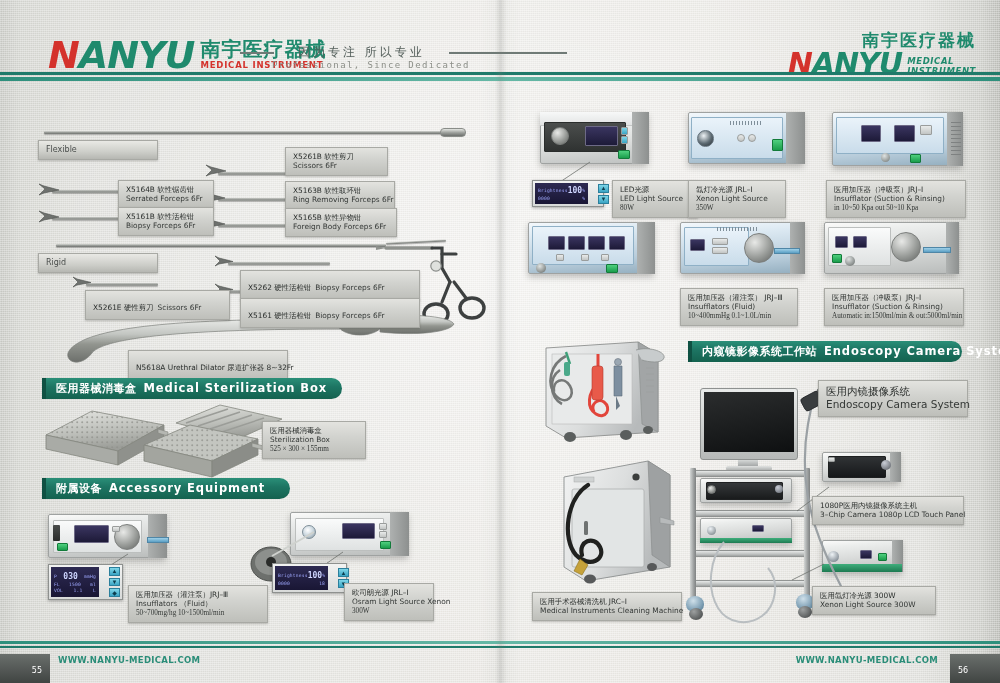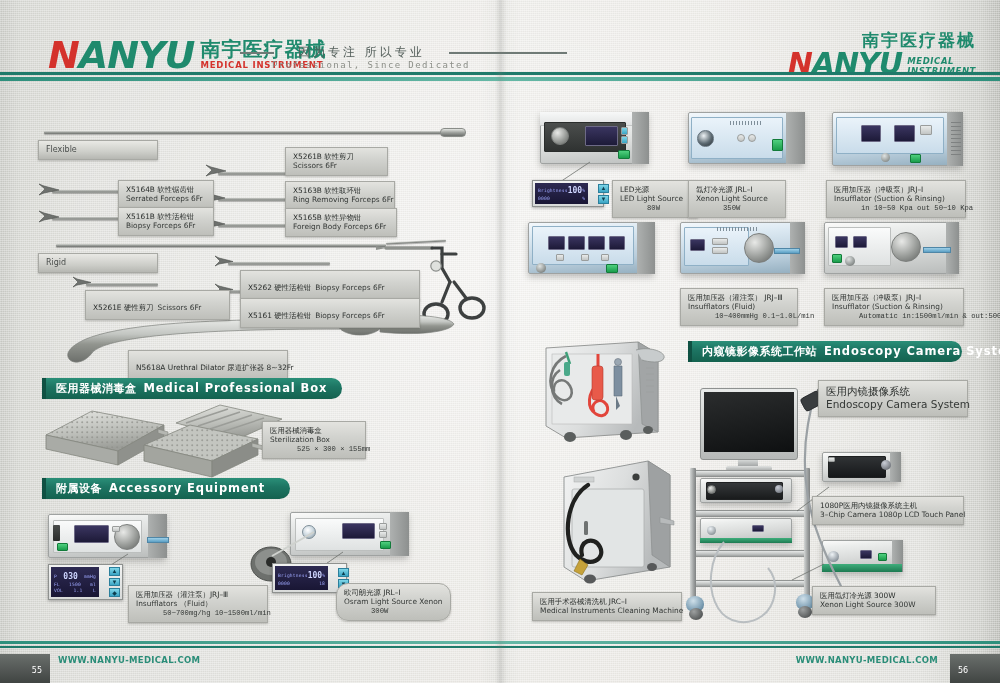--- a/index.html
+++ b/index.html
@@ -81,21 +81,21 @@
   .cap {
     position:absolute; z-index:4;
     background:linear-gradient(180deg,#e3e3df 0%, #d2d3cf 40%, #bebfba 100%);
     border:1px solid #a8a9a4;
     box-shadow:0 1px 2px rgba(60,60,55,.28);
     padding:4px 7px;
     line-height:1.28;
   }
   .cap .l1 { font-family:"DejaVu Sans", sans-serif; font-size:7.4px; color:#2b2f2d; white-space:nowrap; }
   .cap .l2 { font-family:"DejaVu Sans", sans-serif; font-size:7.4px; color:#343836; white-space:nowrap; }
-  .cap .l3 { font-family:Liberation Mono, monospace; font-size:7.2px; color:#343836; white-space:nowrap;margin-left:27px; }
+  .cap .l3 { font-family:Liberation Serif, serif; font-size:7.2px; color:#343836; white-space:nowrap; }
   .cap.inline .l1 { display:inline; } .cap.inline .l2 { display:inline; margin-left:4px; }
   .cap.tag { background:linear-gradient(180deg,#e9e9e5,#cdcec9 60%,#b6b7b2);
              font-style:normal; }
   .cap.tag .l1 { font-size:8px; color:#4a4e4c; }
   .cap.big .l1, .cap.big .l2 { font-size:10.5px; }
 
   
   .shaft { position:absolute; z-index:2;
            background:linear-gradient(180deg,#cfd1cd 0%,#8e918d 45%,#b9bbb7 70%,#6e716e 100%);
            border-radius:1px; box-shadow:0 1px 1px rgba(0,0,0,.25); }
@@ -340,21 +340,21 @@
     <ellipse cx="320" cy="19" rx="22" ry="11" fill="url(#steel)" stroke="#7d807b" stroke-width=".7"></ellipse>
     <path d="M340 12 C378 8, 410 12, 414 19 C410 27, 378 31, 340 27 Z" fill="url(#steel)" stroke="#7d807b" stroke-width=".7"></path>
   </svg>
   <div class="cap inline" style="left:128px; top:350px; width:160px;">
     <span class="l1">N5618A Urethral Dilator 尿道扩张器 8~32Fr</span>
   </div>
 
   <div class="sec-bar" style="left:42px; top:378px; width:300px;">
     <div class="sec-inner">
       <span class="sec-cn">医用器械消毒盒</span>
-      <span class="sec-en">Medical Professional Box</span>
+      <span class="sec-en">Medical Sterilization Box</span>
     </div>
   </div>
 
   <svg style="position:absolute; left:40px; top:405px; width:130px; height:70px; z-index:2;" viewBox="0 0 130 70">
     <defs>
       <linearGradient id="bx1" x1="0" y1="0" x2="0.3" y2="1">
         <stop offset="0%" stop-color="#e4e5e1"></stop>
           <stop offset="60%" stop-color="#bcbeb9"></stop>
         <stop offset="100%" stop-color="#9b9d98"></stop>
       </linearGradient>
@@ -477,21 +477,21 @@
       <div class="ln">
           <span class="t">0000</span>
           <span class="t">18</span>
         </div>
     </div>
     <div class="keys">
       <div class="k">▲</div>
       <div class="k">▼</div>
     </div>
   </div>
-  <div class="cap" style="left:336px; top:583px; width:115px;border-radius:12px;">
+  <div class="cap" style="left:344px; top:583px; width:90px;">
     <div class="l1">欧司朗光源 JRL–Ⅰ</div>
     <div class="l2">Osram Light Source Xenon</div>
     <div class="l3">300W</div>
   </div>
 
   <div class="dev" style="left:540px; top:112px; width:108px; height:52px;">
     <div class="body" style="background:linear-gradient(175deg,#ffffff 0%,#f2f4f3 20%,#dcdedd 60%,#bec1c0 100%);"></div>
     <div class="top"></div>
     <div class="side"></div>
     <div class="face" style="top:20%; bottom:24%; background:linear-gradient(180deg,#4b4e4d,#2f3231); border-color:#2a2d2c;"></div>

